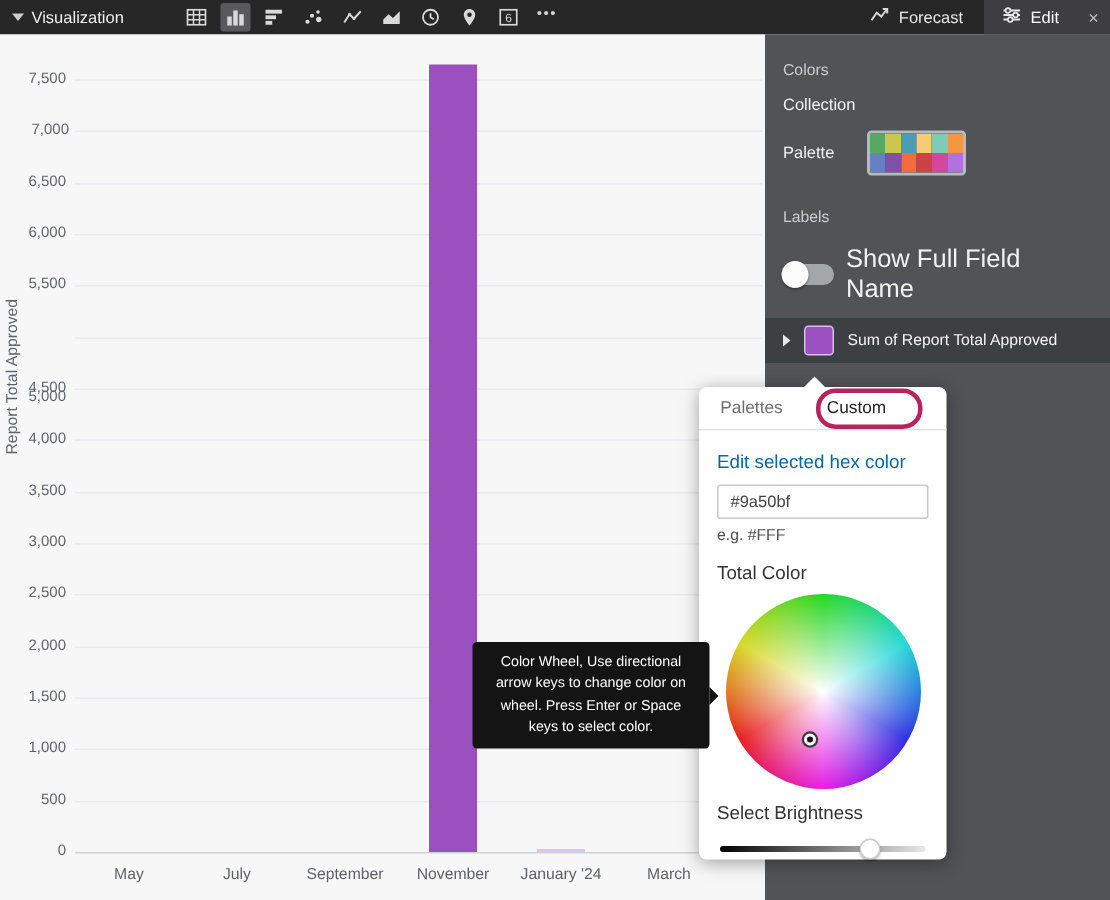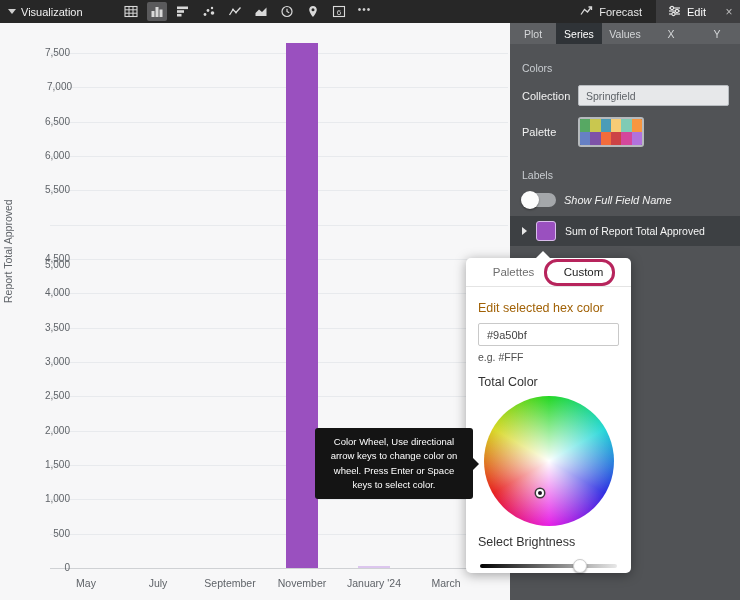--- a/index.html
+++ b/index.html
@@ -28,21 +28,21 @@
   .close-btn { width:22px; height:23px; background:#3e3e40; color:#bdbdbd; font-size:12px;
     display:flex; align-items:center; justify-content:center; cursor:pointer; }
 
   
   .main { position:absolute; top:23px; left:0; width:740px; height:577px; display:flex; }
   .chart-area { position:relative; width:510px; height:577px; background:#f7f7f8; overflow:hidden; }
   .y-axis-title { position:absolute; left:2px; top:280px; transform:rotate(-90deg); transform-origin:left top;
     font-size:10.5px; color:#5f6368; white-space:nowrap; }
   .gridline { position:absolute; left:50px; width:458px; height:1px; background:#e8eaed; }
   .gridline.baseline { background:#cfd1d4; }
-  .ytick { position:absolute; right:440px; width:44px; text-align:right; font-size:10px; color:#5f6368; }
+  .ytick { position:absolute; right:466px; width:44px; text-align:right; font-size:10px; color:#5f6368; }
   .xlabel { position:absolute; width:80px; text-align:center; font-size:10.5px; color:#5f6368; top:554px; }
   .bar { position:absolute; }
 
   
   .panel { position:relative; width:230px; height:577px; background:#515356; color:#ededed; }
   .panel-tabs { display:flex; height:21px; background:#5e6063; }
   .ptab { flex:1; display:flex; align-items:center; justify-content:center; font-size:10.5px;
     color:#d4d6d8; cursor:pointer; }
   .ptab.active { background:#2f3337; color:#ffffff; }
   .panel-body { padding:18px 12px 0 12px; }
@@ -53,41 +53,41 @@
     border-radius:2px; font-size:10.5px; color:#5f6368; padding:0 7px;
     font-family:"Liberation Sans","DejaVu Sans",sans-serif; }
   .palette-box { width:66px; height:30px; border:2px solid #b6babd; border-radius:3px;
     display:grid; grid-template-columns:repeat(6,1fr); grid-template-rows:repeat(2,1fr);
     overflow:hidden; cursor:pointer; background:#444; }
   .toggle-row { display:flex; align-items:center; margin-top:12px; gap:8px; }
   .toggle { width:34px; height:14px; background:#a4a7aa; border-radius:8px; position:relative;
     cursor:pointer; flex:none; }
   .toggle-knob { position:absolute; left:-1px; top:-2px; width:18px; height:18px; background:#fcfcfc;
     border-radius:50%; box-shadow:0 1px 2px rgba(0,0,0,.4); }
-  .toggle-label { font-size:11px; color:#f2f2f2;font-style:italic; }
+  .toggle-label { font-size:17px; color:#f2f2f2; }
   .custom-row { margin:9px -12px 0 -12px; height:30px; background:#3d4043; display:flex;
     align-items:center; padding:0 12px; gap:9px; cursor:pointer; }
   .disclosure { width:0; height:0; border-top:4px solid transparent; border-bottom:4px solid transparent;
     border-left:5px solid #e8e8e8; flex:none; }
   .series-swatch { width:20px; height:20px; border-radius:3px; border:1.5px solid #d9bdeb; flex:none; }
   .series-name { font-size:10.5px; color:#f5f5f5; white-space:nowrap; } .mt22 { margin-top:22px; }
 
   
   .popover { position:absolute; left:466px; top:258px; width:165px; height:315px; background:#ffffff;
     border-radius:5px; box-shadow:0 2px 12px rgba(0,0,0,.35); z-index:5; }
   .popover-notch { position:absolute; left:69px; top:-7px; width:0; height:0;
     border-left:8px solid transparent; border-right:8px solid transparent; border-bottom:8px solid #ffffff; }
-  .pop-tabs { display:flex; justify-content:center; height:29px; border-bottom:1px solid #e4e4e4; }
+  .pop-tabs { display:flex; height:29px; border-bottom:1px solid #e4e4e4; }
   .pop-tab { width:70px; display:flex; align-items:center; justify-content:center; font-size:11.5px;
     color:#6e6e6e; cursor:pointer; }
   .pop-tab.active { color:#212121; }
   .annotation-ring { position:absolute; left:78px; top:1px; width:71px; height:27px;
     border:3px solid #b7245c; border-radius:13px; pointer-events:none; z-index:7; }
   .pop-content { padding:10px 12px 0 12px; }
-  .hex-heading { font-size:12.5px; color:#a16207; margin-top:4px; }
+  .hex-heading { font-size:12.5px; color:#0369a1; margin-top:4px; }
   .hex-input { width:100%; height:23px; border:1px solid #c9c9c9; border-radius:2px; margin-top:8px;
     font-size:11px; color:#444; padding:0 8px; font-family:"Liberation Sans","DejaVu Sans",sans-serif; }
   .hex-hint { font-size:10.5px; color:#4f4f4f; margin-top:5px; }
   .select-color-label { font-size:12.5px; color:#333333; margin-top:12px; }
   .color-wheel { width:130px; height:130px; border-radius:50%; margin:7px auto 0 auto; position:relative;
     background:
       radial-gradient(circle at 50% 50%, rgba(255,255,255,1) 0%, rgba(255,255,255,.85) 10%, rgba(255,255,255,0) 72%),
       conic-gradient(from 0deg,
         hsl(120,75%,48%) 0%, hsl(180,75%,48%) 16.7%, hsl(240,75%,52%) 33.3%,
         hsl(300,80%,50%) 50%, hsl(0,80%,50%) 66.7%, hsl(60,75%,48%) 83.3%, hsl(120,75%,48%) 100%);
@@ -245,32 +245,24 @@
         <div class="xlabel" style="left: 118px;">July</div>
         <div class="xlabel" style="left: 190px;">September</div>
         <div class="xlabel" style="left: 262px;">November</div>
         <div class="xlabel" style="left: 334px;">January '24</div>
         <div class="xlabel" style="left: 406px;">March</div>
         <div class="bar" style="left: 286px; width: 32px; top: 20.3867px; height: 524.613px; background: rgb(154, 80, 191);"></div>
         <div class="bar" style="left: 358px; width: 32px; top: 542.94px; height: 2.06px; background: rgb(220, 198, 238);"></div>
       </div>
 
     <div class="panel">
-      <div class="panel-tabs" id="panelTabs">
-          <div class="ptab">Plot</div>
-          <div class="ptab active">Series</div>
-          <div class="ptab">Values</div>
-          <div class="ptab">X</div>
-          <div class="ptab">Y</div>
-        </div>
       <div class="panel-body">
         <div class="section-header">Colors</div>
         <div class="form-row">
           <span class="form-label">Collection</span>
-          <input class="collection-input" readonly="" value="Springfield" style="">
         </div>
         <div class="form-row">
           <span class="form-label">Palette</span>
           <div class="palette-box" id="paletteBox">
               <span style="background: rgb(87, 168, 99);"></span>
               <span style="background: rgb(201, 199, 79);"></span>
               <span style="background: rgb(75, 156, 183);"></span>
               <span style="background: rgb(246, 204, 118);"></span>
               <span style="background: rgb(127, 203, 181);"></span>
               <span style="background: rgb(247, 150, 64);"></span>

